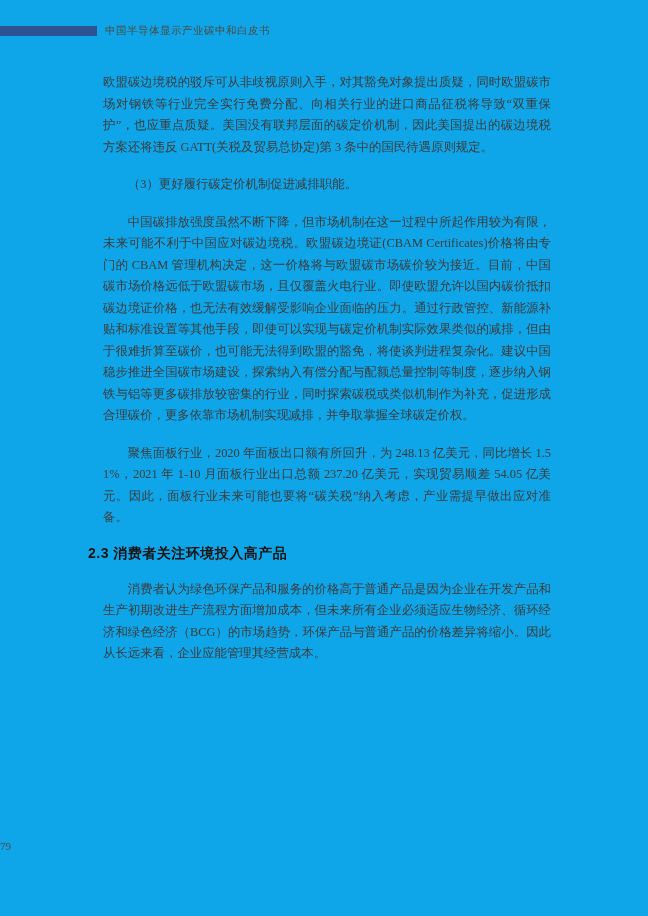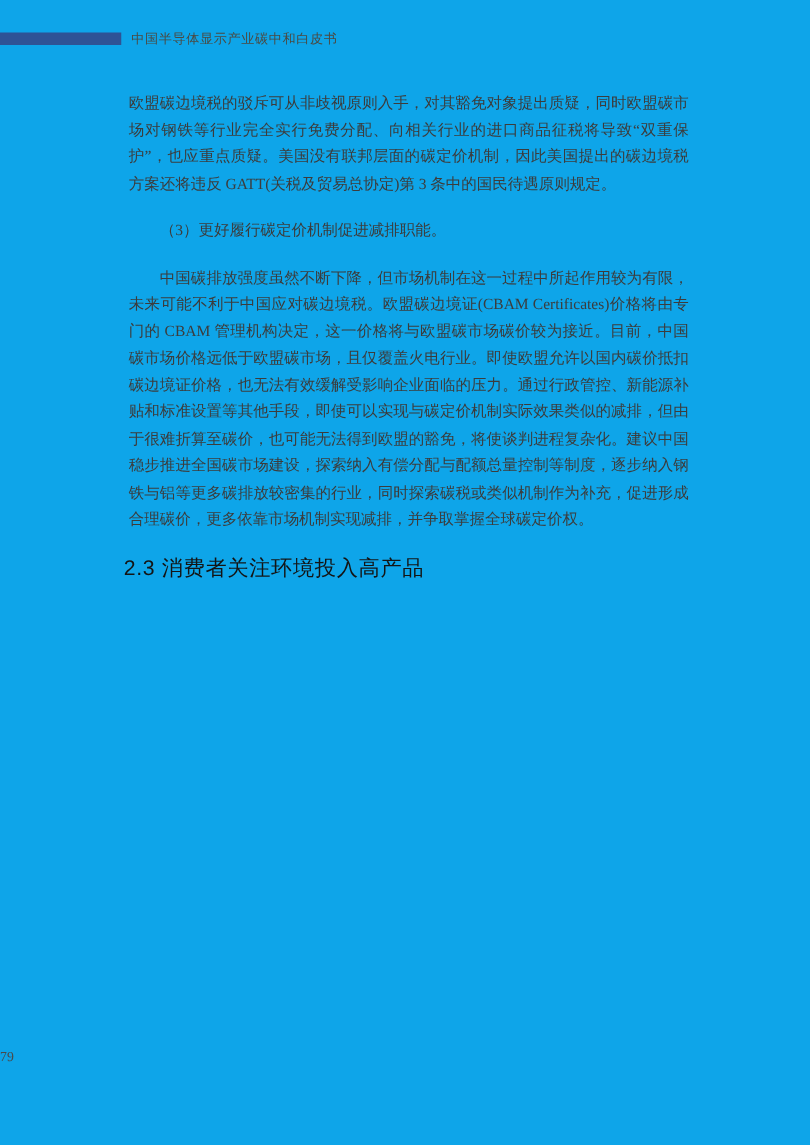--- a/index.html
+++ b/index.html
@@ -54,24 +54,24 @@
     font-size: 12.4px;
     line-height: 21.5px;
     text-align: justify;
     text-indent: 2em;
     word-break: break-all;
   }
   .para.no-indent {
     text-indent: 0;
   }
   .section-heading {
-    margin: 9px 0 7px 12px;
+    margin: 9px 0 7px 1px;
     font-family: "Liberation Sans", "DejaVu Sans", sans-serif;
-    font-size: 17px;
-    font-weight: normal;
+    font-size: 14px;
+    font-weight: bold;
     color: #141414;
     letter-spacing: 0.5px;
   }
   .page-footer {
     position: absolute;
     top: 836px;
     left: 0;
     width: 100%;
     text-align: left;
   }
@@ -87,22 +87,24 @@
 
   <div class="page-header">
     <span class="header-bar"></span>
     <span class="header-title">中国半导体显示产业碳中和白皮书</span>
   </div>
 
   <div class="page-body">
     <p class="para no-indent">欧盟碳边境税的驳斥可从非歧视原则入手，对其豁免对象提出质疑，同时欧盟碳市场对钢铁等行业完全实行免费分配、向相关行业的进口商品征税将导致“双重保护”，也应重点质疑。美国没有联邦层面的碳定价机制，因此美国提出的碳边境税方案还将违反 GATT(关税及贸易总协定)第 3 条中的国民待遇原则规定。</p>
     <p class="para">（3）更好履行碳定价机制促进减排职能。</p>
     <p class="para">中国碳排放强度虽然不断下降，但市场机制在这一过程中所起作用较为有限，未来可能不利于中国应对碳边境税。欧盟碳边境证(CBAM Certificates)价格将由专门的 CBAM 管理机构决定，这一价格将与欧盟碳市场碳价较为接近。目前，中国碳市场价格远低于欧盟碳市场，且仅覆盖火电行业。即使欧盟允许以国内碳价抵扣碳边境证价格，也无法有效缓解受影响企业面临的压力。通过行政管控、新能源补贴和标准设置等其他手段，即使可以实现与碳定价机制实际效果类似的减排，但由于很难折算至碳价，也可能无法得到欧盟的豁免，将使谈判进程复杂化。建议中国稳步推进全国碳市场建设，探索纳入有偿分配与配额总量控制等制度，逐步纳入钢铁与铝等更多碳排放较密集的行业，同时探索碳税或类似机制作为补充，促进形成合理碳价，更多依靠市场机制实现减排，并争取掌握全球碳定价权。</p>
+    <p class="para">聚焦面板行业，2020 年面板出口额有所回升，为 248.13 亿美元，同比增长 1.51%，2021 年 1-10 月面板行业出口总额 237.20 亿美元，实现贸易顺差 54.05 亿美元。因此，面板行业未来可能也要将“碳关税”纳入考虑，产业需提早做出应对准备。</p>
 
     <h2 class="section-heading">2.3 消费者关注环境投入高产品</h2>
 
+    <p class="para">消费者认为绿色环保产品和服务的价格高于普通产品是因为企业在开发产品和生产初期改进生产流程方面增加成本，但未来所有企业必须适应生物经济、循环经济和绿色经济（BCG）的市场趋势，环保产品与普通产品的价格差异将缩小。因此从长远来看，企业应能管理其经营成本。</p>
   </div>
 
   <div class="page-footer">
     <span class="page-number">79</span>
   </div>
 
 </div>
 
 </body></html>

